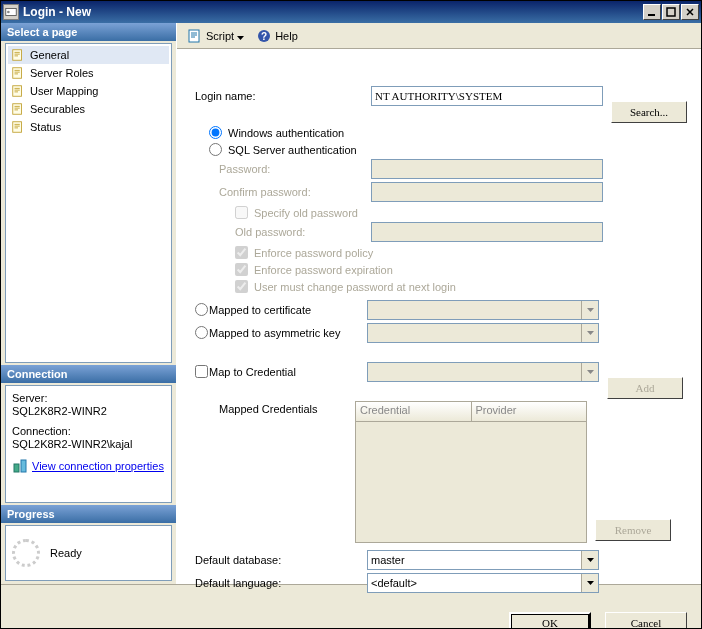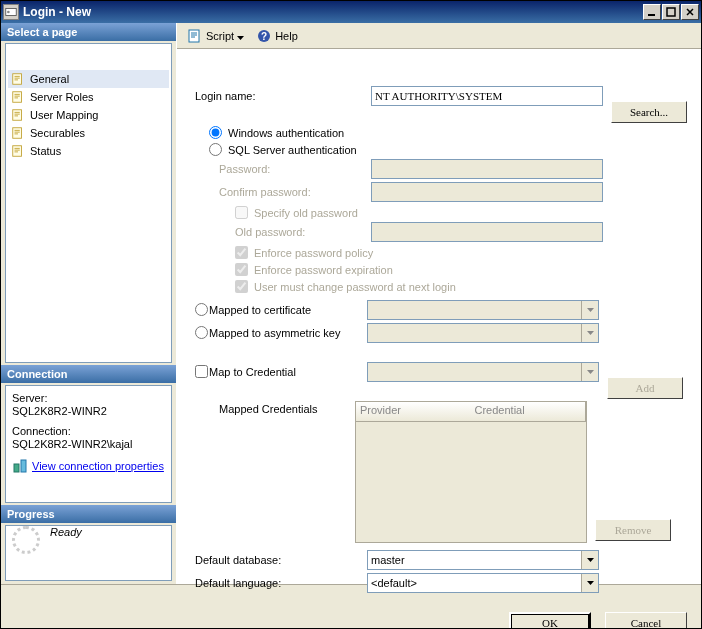--- a/index.html
+++ b/index.html
@@ -9,30 +9,30 @@
 .titlebar-text { flex: 1; font-weight: bold; font-size: 12px; }
 .titlebar-btns { display: flex; gap: 1px; }
 .titlebar-btn { width: 18px; height: 16px; background: #d4d0c8; border: 1px solid #fff; border-right-color: #404040; border-bottom-color: #404040; display: flex; align-items: center; justify-content: center; font-family: Arial; font-weight: bold; font-size: 10px; color: #000; cursor: pointer; }
 .titlebar-btn svg { width: 10px; height: 10px; }
 .main { display: flex; height: 561px; background: #ece9d8; }
 .sidebar { width: 177px; background: #ece9d8; border-right: 1px solid #fff; display: flex; flex-direction: column; }
 .side-hdr { background: linear-gradient(#7ba2d6, #3a6ea5); color: #fff; font-weight: bold; padding: 3px 6px; font-size: 11px; }
 .side-box { background: #fff; border: 1px solid #7f9db9; margin: 2px 4px; }
 .page-list { height: 320px; padding: 2px; }
 .page-item { display: flex; align-items: center; padding: 1px 2px; cursor: pointer; }
-.page-item.sel { background: #e0e8f4; margin-top: 24px; }
+.page-item.sel { background: #e0e8f4; }
 .page-icon { width: 16px; height: 16px; margin-right: 4px; display: flex; align-items: center; justify-content: center; }
 .page-icon svg { width: 14px; height: 14px; }
 .conn-box { background: #fff; border: 1px solid #7f9db9; margin: 2px 4px; padding: 6px 6px; font-size: 11px; height: 118px; }
 .conn-lbl { margin-bottom: 1px; }
 .conn-val { margin-bottom: 8px; }
 .conn-link { display: flex; align-items: center; margin-top: 8px; }
 .conn-link a { color: #0000ee; text-decoration: underline; cursor: pointer; }
 .link-icon { width: 16px; height: 16px; margin-right: 4px; }
-.prog-box { background: #fff; border: 1px solid #7f9db9; margin: 2px 4px; padding: 0 6px; display: flex; height: 56px; font-style: italic; }
+.prog-box { background: #fff; border: 1px solid #7f9db9; margin: 2px 4px; padding: 0 6px; display: flex; align-items: center; height: 56px; }
 .prog-ring { width: 28px; height: 28px; border: 3px dotted #ccc; border-radius: 50%; margin-right: 10px; }
 .content { flex: 1; background: #fff; position: relative; }
 .toolbar { height: 26px; background: #ece9d8; border-bottom: 1px solid #aca899; display: flex; align-items: center; padding: 0 6px; gap: 4px; }
 .tb-btn { display: flex; align-items: center; padding: 2px 4px; cursor: pointer; }
 .tb-icon { width: 16px; height: 16px; margin-right: 3px; }
 .tb-drop { width: 7px; margin-left: 3px; }
 .form { padding: 20px 14px 4px 18px; }
 .row { display: flex; align-items: center; min-height: 22px; margin-bottom: 1px; }
 .lbl { width: 160px; }
 .lbl.indent1 { padding-left: 24px; width: 160px; }
@@ -262,22 +262,22 @@
                 <path d="M0 0L3.5 4L7 0Z" fill="#888"></path>
               </svg>
             </span>
         </div>
         <button class="btn dis" disabled="">Add</button>
       </div>
       <div class="row-spread" style="margin-top:2px">
         <span class="lbl" style="padding-left:24px">Mapped Credentials</span>
         <div class="cred-table">
           <div class="cred-hdr">
+            <div class="cred-col">Credential</div>
             <div class="cred-col" style="border-right:none">Provider</div>
-            <div class="cred-col">Credential</div>
           </div>
           <div class="cred-body"></div>
         </div>
         <div class="side-col-right" style="margin-left:8px; height:140px; justify-content:flex-end">
           <button class="btn dis" style="margin-left:0" disabled="">Remove</button>
         </div>
       </div>
       <div class="row" style="margin-top:6px">
         <span class="lbl">Default database:</span>
         <div class="combo">

